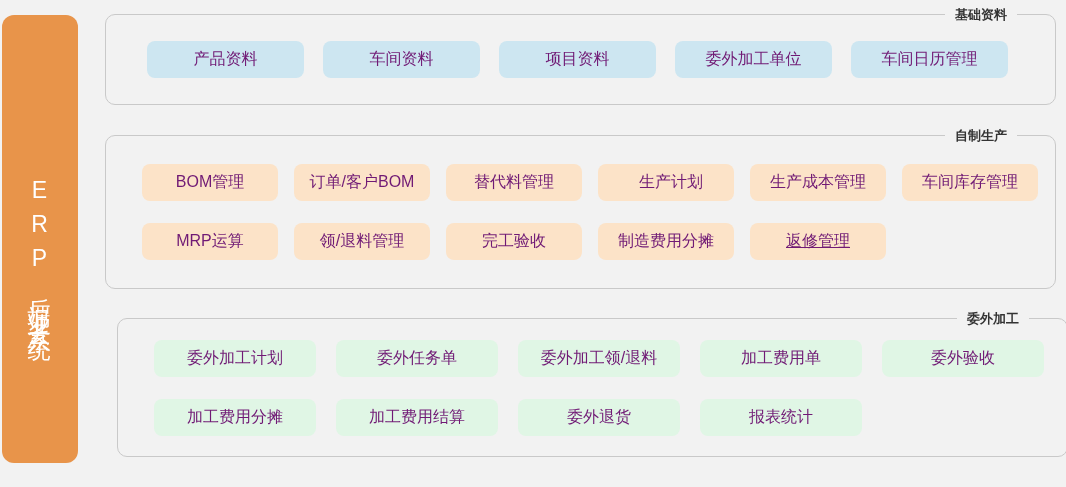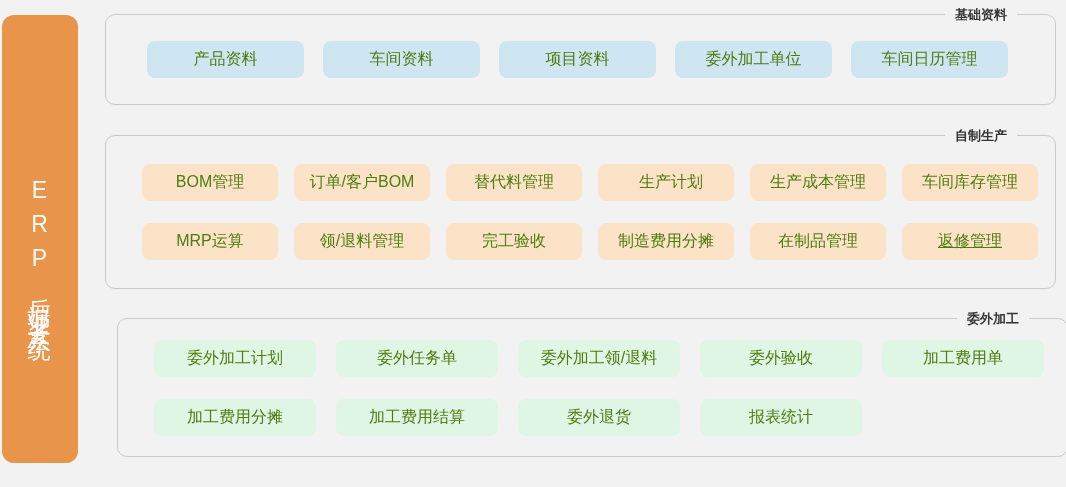--- a/index.html
+++ b/index.html
@@ -77,21 +77,21 @@
     display: flex;
     align-items: center;
   }
   .btn {
     height: 37px;
     border-radius: 8px;
     display: flex;
     align-items: center;
     justify-content: center;
     font-size: 16px;
-    color: #4d7c0f;
+    color: #701a75;
     box-sizing: border-box;
     white-space: nowrap;
   }
   .panel-basic .row     { gap: 19px; padding-left: 41px; }
   .panel-basic .btn     { width: 157px; }
   .panel-inhouse .row   { gap: 16px; padding-left: 36px; }
   .panel-inhouse .btn   { width: 136px; }
   .panel-outsource .row { gap: 20px; padding-left: 36px; }
   .panel-outsource .btn { width: 162px; }
 </style>
@@ -125,35 +125,34 @@
             <div class="btn" style="background: rgb(252, 227, 200);">替代料管理</div>
             <div class="btn" style="background: rgb(252, 227, 200); padding-left: 10px;">生产计划</div>
             <div class="btn" style="background: rgb(252, 227, 200);">生产成本管理</div>
             <div class="btn" style="background: rgb(252, 227, 200);">车间库存管理</div>
           </div>
           <div class="row">
             <div class="btn" style="background: rgb(252, 227, 200);">MRP运算</div>
             <div class="btn" style="background: rgb(252, 227, 200);">领/退料管理</div>
             <div class="btn" style="background: rgb(252, 227, 200);">完工验收</div>
             <div class="btn" style="background: rgb(252, 227, 200);">制造费用分摊</div>
-            <div class="btn" style="background: rgb(252, 227, 200);">在制品管理</div>
             <div class="btn" style="background: rgb(252, 227, 200); text-decoration: underline;">返修管理</div>
           </div>
         </div>
   </section>
 
   <section class="panel panel-outsource">
     <div class="legend">委外加工</div>
     <div class="rows">
           <div class="row">
             <div class="btn" style="background: rgb(224, 246, 229);">委外加工计划</div>
             <div class="btn" style="background: rgb(224, 246, 229);">委外任务单</div>
             <div class="btn" style="background: rgb(224, 246, 229);">委外加工领/退料</div>
+            <div class="btn" style="background: rgb(224, 246, 229);">加工费用单</div>
             <div class="btn" style="background: rgb(224, 246, 229);">委外验收</div>
-            <div class="btn" style="background: rgb(224, 246, 229);">加工费用单</div>
           </div>
           <div class="row">
             <div class="btn" style="background: rgb(224, 246, 229);">加工费用分摊</div>
             <div class="btn" style="background: rgb(224, 246, 229);">加工费用结算</div>
             <div class="btn" style="background: rgb(224, 246, 229);">委外退货</div>
             <div class="btn" style="background: rgb(224, 246, 229);">报表统计</div>
           </div>
         </div>
   </section>
 </div>

